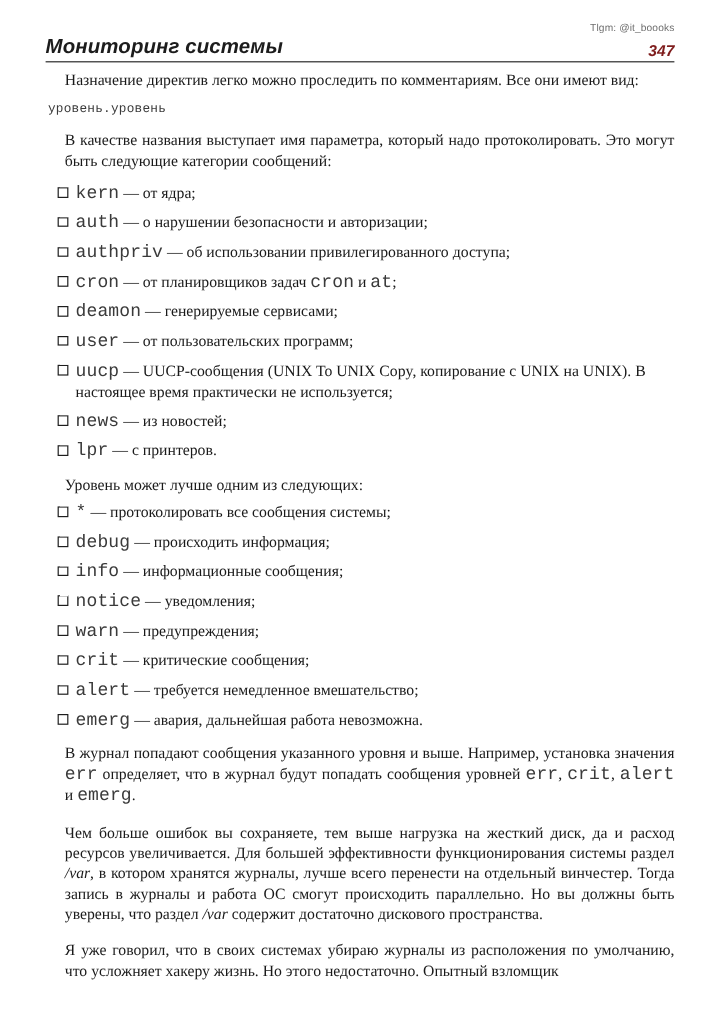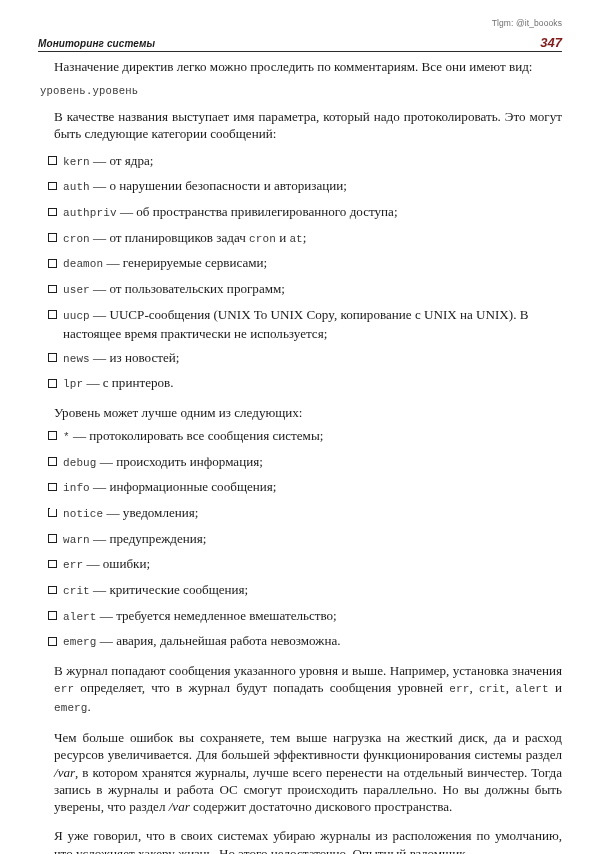--- a/index.html
+++ b/index.html
@@ -46,21 +46,21 @@
     height: 21px;
     border-bottom: 1.1px solid #2b2b2b;
   }
   .runhead-title {
     position: absolute;
     left: 0;
     bottom: 2px;
     font-family: "Liberation Sans", sans-serif;
     font-style: italic;
     font-weight: 700;
-    font-size: 10px;
+    font-size: 17px;
     color: #1c1c1c;
     letter-spacing: .1px;
   }
   .runhead-page {
     position: absolute;
     right: 0;
     bottom: 1px;
     font-family: "Liberation Sans", sans-serif;
     font-style: italic;
     font-weight: 700;
@@ -90,21 +90,21 @@
     margin: 4px 0 10px 2px;
     font-family: "Liberation Mono", monospace;
     font-size: 10.6px;
     line-height: 14px;
     color: #3a3a3a;
     letter-spacing: .2px;
   }
 
   code, .mono {
     font-family: "Liberation Mono", monospace;
-    font-size: 11px;
+    font-size: 15px;
     color: #3a3a3a;
     letter-spacing: .1px;
   }
 
   i.path {
     font-style: italic;
   }
 
   
   ul.blist {
@@ -169,21 +169,21 @@
       <li>
         <span class="sqbullet"></span>
         <code>kern</code><span> — </span><span>от ядра;</span>
       </li>
       <li>
         <span class="sqbullet"></span>
         <code>auth</code><span> — </span><span>о нарушении безопасности и авторизации;</span>
       </li>
       <li>
         <span class="sqbullet"></span>
-        <code>authpriv</code><span> — </span><span>об пространства привилегированного доступа;</span>
+        <code>authpriv</code><span> — </span><span>об использовании привилегированного доступа;</span>
       </li>
       <li>
         <span class="sqbullet"></span>
         <code>cron</code><span> — </span><span>от планировщиков задач </span><code>cron</code><span> и </span><code>at</code><span>;</span>
       </li>
       <li>
         <span class="sqbullet"></span>
         <code>deamon</code><span> — </span><span>генерируемые сервисами;</span>
       </li>
       <li>
@@ -221,24 +221,20 @@
         <span class="sqbullet"></span>
         <code>info</code><span> — </span><span>информационные сообщения;</span>
       </li>
       <li>
         <span class="sqbullet"></span>
         <code>notice</code><span> — </span><span>уведомления;</span>
       </li>
       <li>
         <span class="sqbullet"></span>
         <code>warn</code><span> — </span><span>предупреждения;</span>
-      </li>
-      <li>
-        <span class="sqbullet"></span>
-        <code>err</code><span> — </span><span>ошибки;</span>
       </li>
       <li>
         <span class="sqbullet"></span>
         <code>crit</code><span> — </span><span>критические сообщения;</span>
       </li>
       <li>
         <span class="sqbullet"></span>
         <code>alert</code><span> — </span><span>требуется немедленное вмешательство;</span>
       </li>
       <li>

